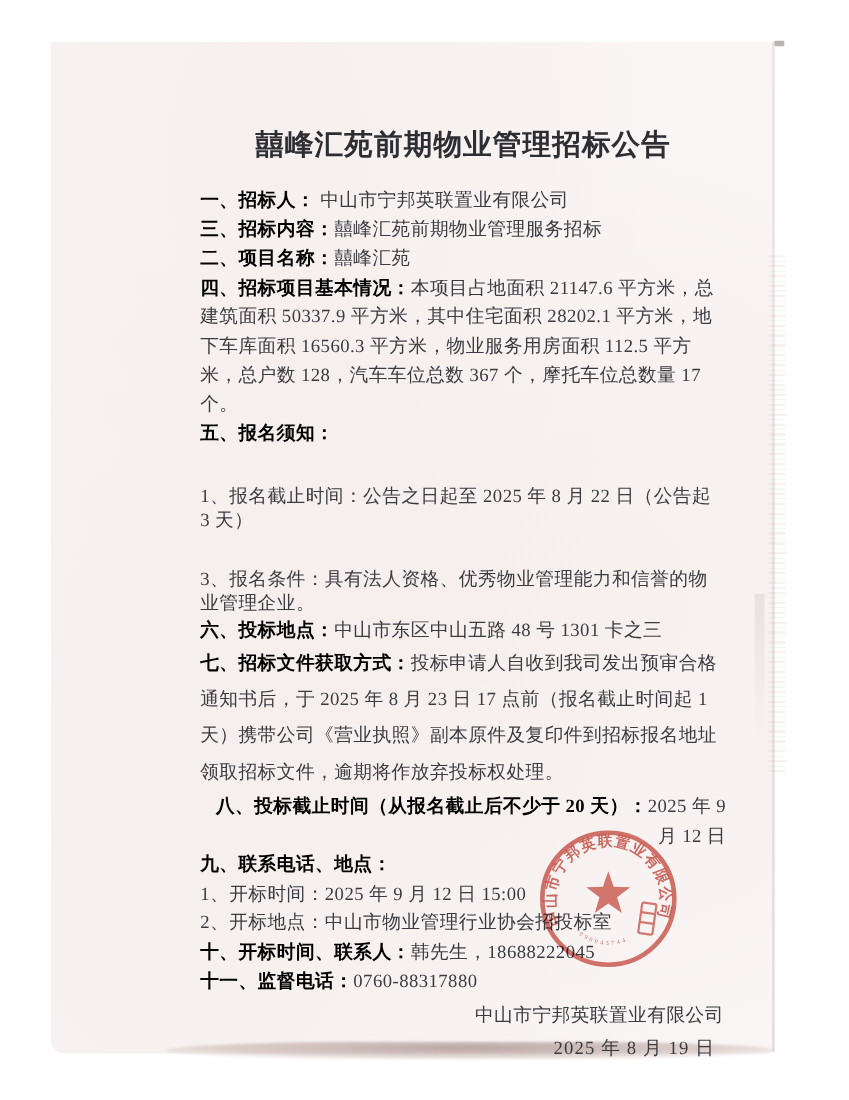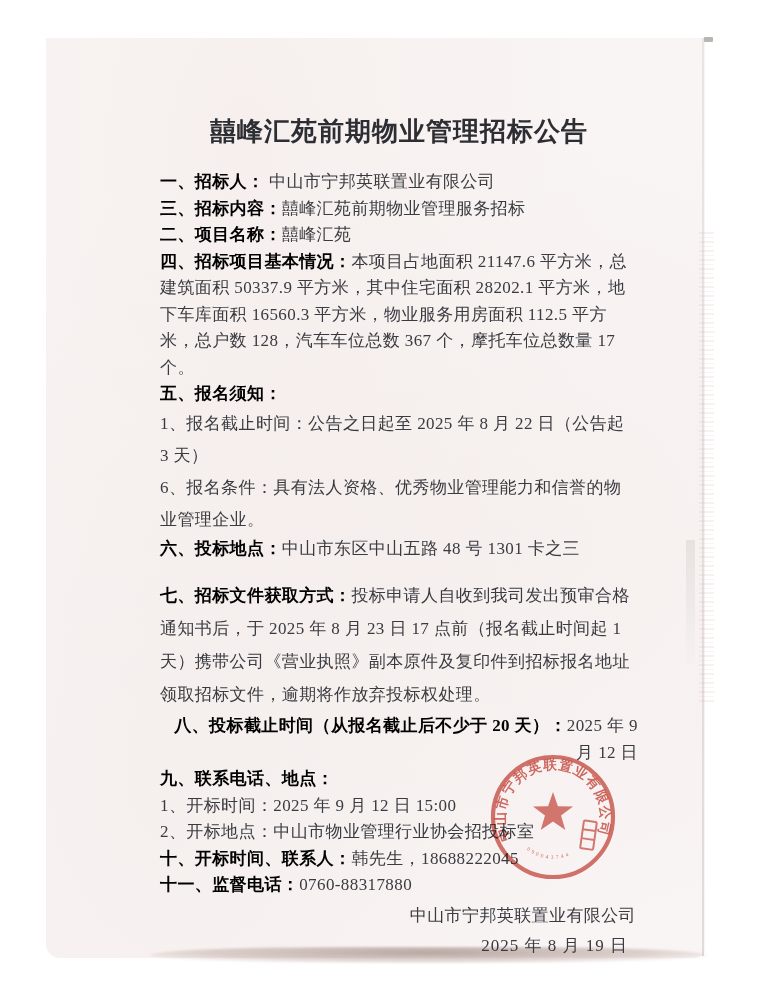--- a/index.html
+++ b/index.html
@@ -40,32 +40,32 @@
   }
   .page-curl{
     position:absolute;left:150px;top:947px;width:556px;height:16px;
     border-radius:50% / 70%;
     background:radial-gradient(ellipse at 50% 35%,
       rgba(120,92,84,.50), rgba(150,112,100,.28) 55%, rgba(190,160,150,0) 82%);
     filter:blur(1.2px);
   }
   
   .content{
-    position:absolute;left:160px;top:116px;width:478px;
+    position:absolute;left:182px;top:116px;width:478px;
     color:#3a3b41;font-size:17px;letter-spacing:.4px;
   }
   h1{
     margin:0 0 22px 0;text-align:center;
     font-family:"Liberation Sans","DejaVu Sans",sans-serif;
     font-size:26px;line-height:31px;font-weight:700;color:#2d2e33;letter-spacing:1px;
   }
   p{margin:0;line-height:26.5px;}
-  p.lh25{line-height:32px;}
+  p.lh25{line-height:22px;margin-top:32px;}
   p.lh33{line-height:33px;}
-  p.mt4{margin-top:17px;}
+  p.mt4{margin-top:0;}
   p.mt2{margin-top:2px;text-align:right;}
   .sec-label{font-weight:700;color:#000000;}
   .sig{margin-top:4px;text-align:right;line-height:26px;}
   .sig-company{padding-right:2px;}
   .sig-date{padding-right:10px;letter-spacing:1px;}
   
   .seal{
     position:absolute;left:487px;top:751px;width:132px;height:132px;
     mix-blend-mode:multiply;opacity:.88;
   }
@@ -83,21 +83,21 @@
 
 <div class="content">
   <h1>囍峰汇苑前期物业管理招标公告</h1>
 
   <p><span class="sec-label">一、招标人：</span><span> 中山市宁邦英联置业有限公司</span></p>
   <p><span class="sec-label">三、招标内容：</span><span>囍峰汇苑前期物业管理服务招标</span></p>
   <p><span class="sec-label">二、项目名称：</span><span>囍峰汇苑</span></p>
   <p><span class="sec-label">四、招标项目基本情况：</span><span>本项目占地面积 21147.6 平方米，总建筑面积 50337.9 平方米，其中住宅面积 28202.1 平方米，地下车库面积 16560.3 平方米，物业服务用房面积 112.5 平方米，总户数 128，汽车车位总数 367 个，摩托车位总数量 17 个。</span></p>
   <p><span class="sec-label">五、报名须知：</span><span></span></p>
   <p class="lh25"><span>1、报名截止时间：公告之日起至 2025 年 8 月 22 日（公告起 3 天）</span></p>
-  <p class="lh25"><span>6、报名条件：具有法人资格、优秀物业管理能力和信誉的物业管理企业。</span></p>
+  <p class="lh25"><span>3、报名条件：具有法人资格、优秀物业管理能力和信誉的物业管理企业。</span></p>
   <p><span class="sec-label">六、投标地点：</span><span>中山市东区中山五路 48 号 1301 卡之三</span></p>
   <p class="lh33 mt4"><span class="sec-label">七、招标文件获取方式：</span><span>投标申请人自收到我司发出预审合格通知书后，于 2025 年 8 月 23 日 17 点前（报名截止时间起 1 天）携带公司《营业执照》副本原件及复印件到招标报名地址领取招标文件，逾期将作放弃投标权处理。</span></p>
   <p class="mt2"><span class="sec-label">八、投标截止时间（从报名截止后不少于 20 天）：</span><span>2025 年 9 月 12 日</span></p>
   <p><span class="sec-label">九、联系电话、地点：</span><span></span></p>
   <p><span>1、开标时间：2025 年 9 月 12 日 15:00</span></p>
   <p><span>2、开标地点：中山市物业管理行业协会招投标室</span></p>
   <p><span class="sec-label">十、开标时间、联系人：</span><span>韩先生，18688222045</span></p>
   <p><span class="sec-label">十一、监督电话：</span><span>0760-88317880</span></p>
 
   <p class="sig sig-company">中山市宁邦英联置业有限公司</p>

